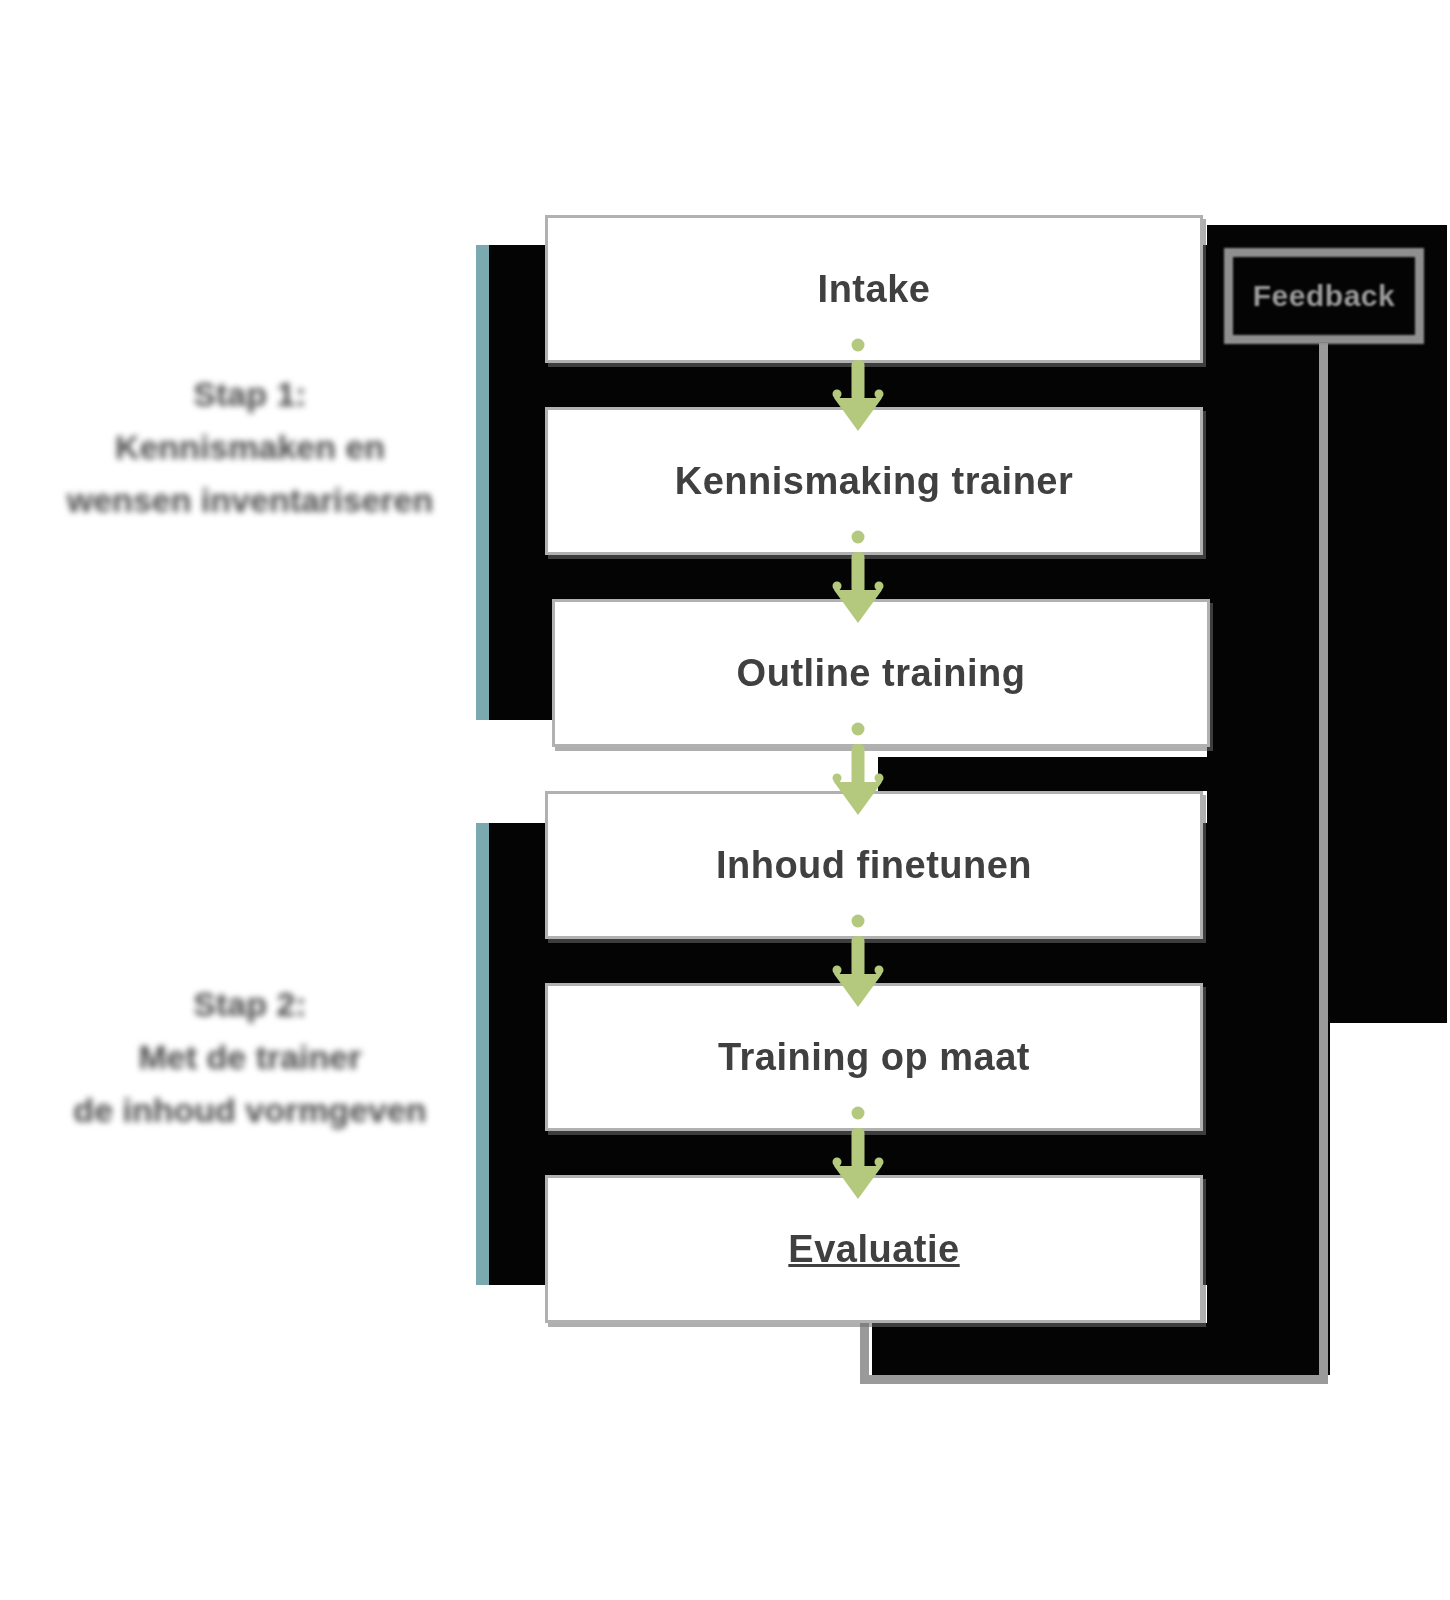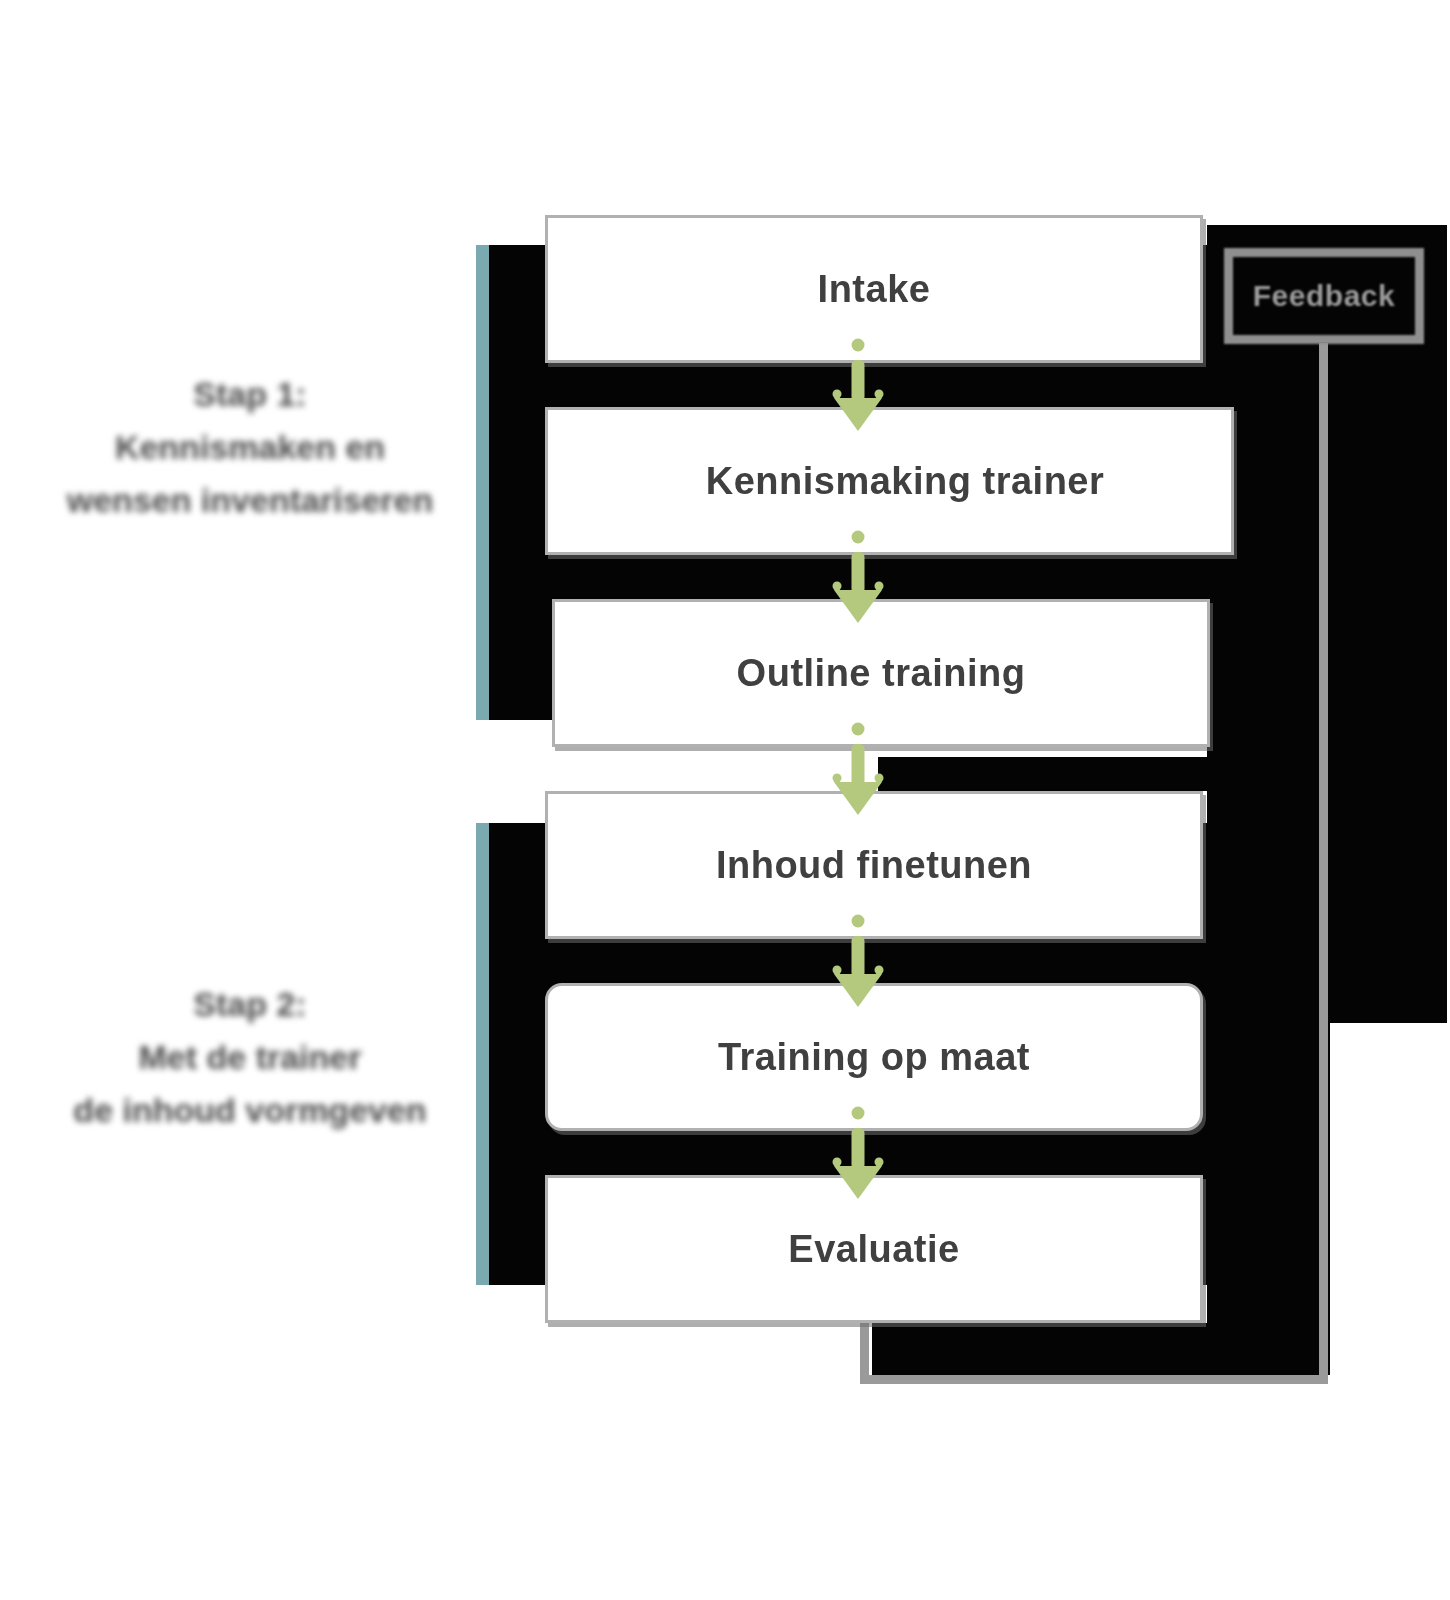--- a/index.html
+++ b/index.html
@@ -21,22 +21,22 @@
   #fb-line-v-left{left:860px;top:1323px;width:9px;height:61px;}
   #fb-line-h{left:860px;top:1375px;width:468px;height:9px;}
   #fb-line-v-right{left:1319px;top:343px;width:9px;height:1041px;}
   
   .pbox{
     position:absolute;left:545px;width:652px;height:142px;background:#ffffff;
     border:3px solid #b1b1b1;box-shadow:3px 4px 0 rgba(110,110,110,0.55);
     display:flex;align-items:center;justify-content:center;
     font-weight:bold;font-size:38px;color:#404040;letter-spacing:.5px;
   }
-  #pbox-0{top:215px;} #pbox-1{top:407px;padding-left:31px;} #pbox-2{top:599px;margin-left:7px;}
-  #pbox-3{top:791px;text-align:center;} #pbox-4{top:983px;border-radius:17px;} #pbox-5{top:1175px;}
+  #pbox-0{top:215px;} #pbox-1{top:407px;} #pbox-2{top:599px;margin-left:7px;}
+  #pbox-3{top:791px;text-align:center;} #pbox-4{top:983px;} #pbox-5{top:1175px;text-decoration:underline;}
   
   .arrow{position:absolute;left:830px;width:56px;height:96px;}
   #arrow-0{top:338px;} #arrow-1{top:530px;} #arrow-2{top:722px;}
   #arrow-3{top:914px;} #arrow-4{top:1106px;}
   
   #feedback-box{
     position:absolute;left:1224px;top:248px;width:182px;height:78px;
     background:#040404;border:9px solid #8f8f8f;
     display:flex;align-items:center;justify-content:center;
     font-weight:bold;font-size:30px;color:#9b9b9b;letter-spacing:.5px;

